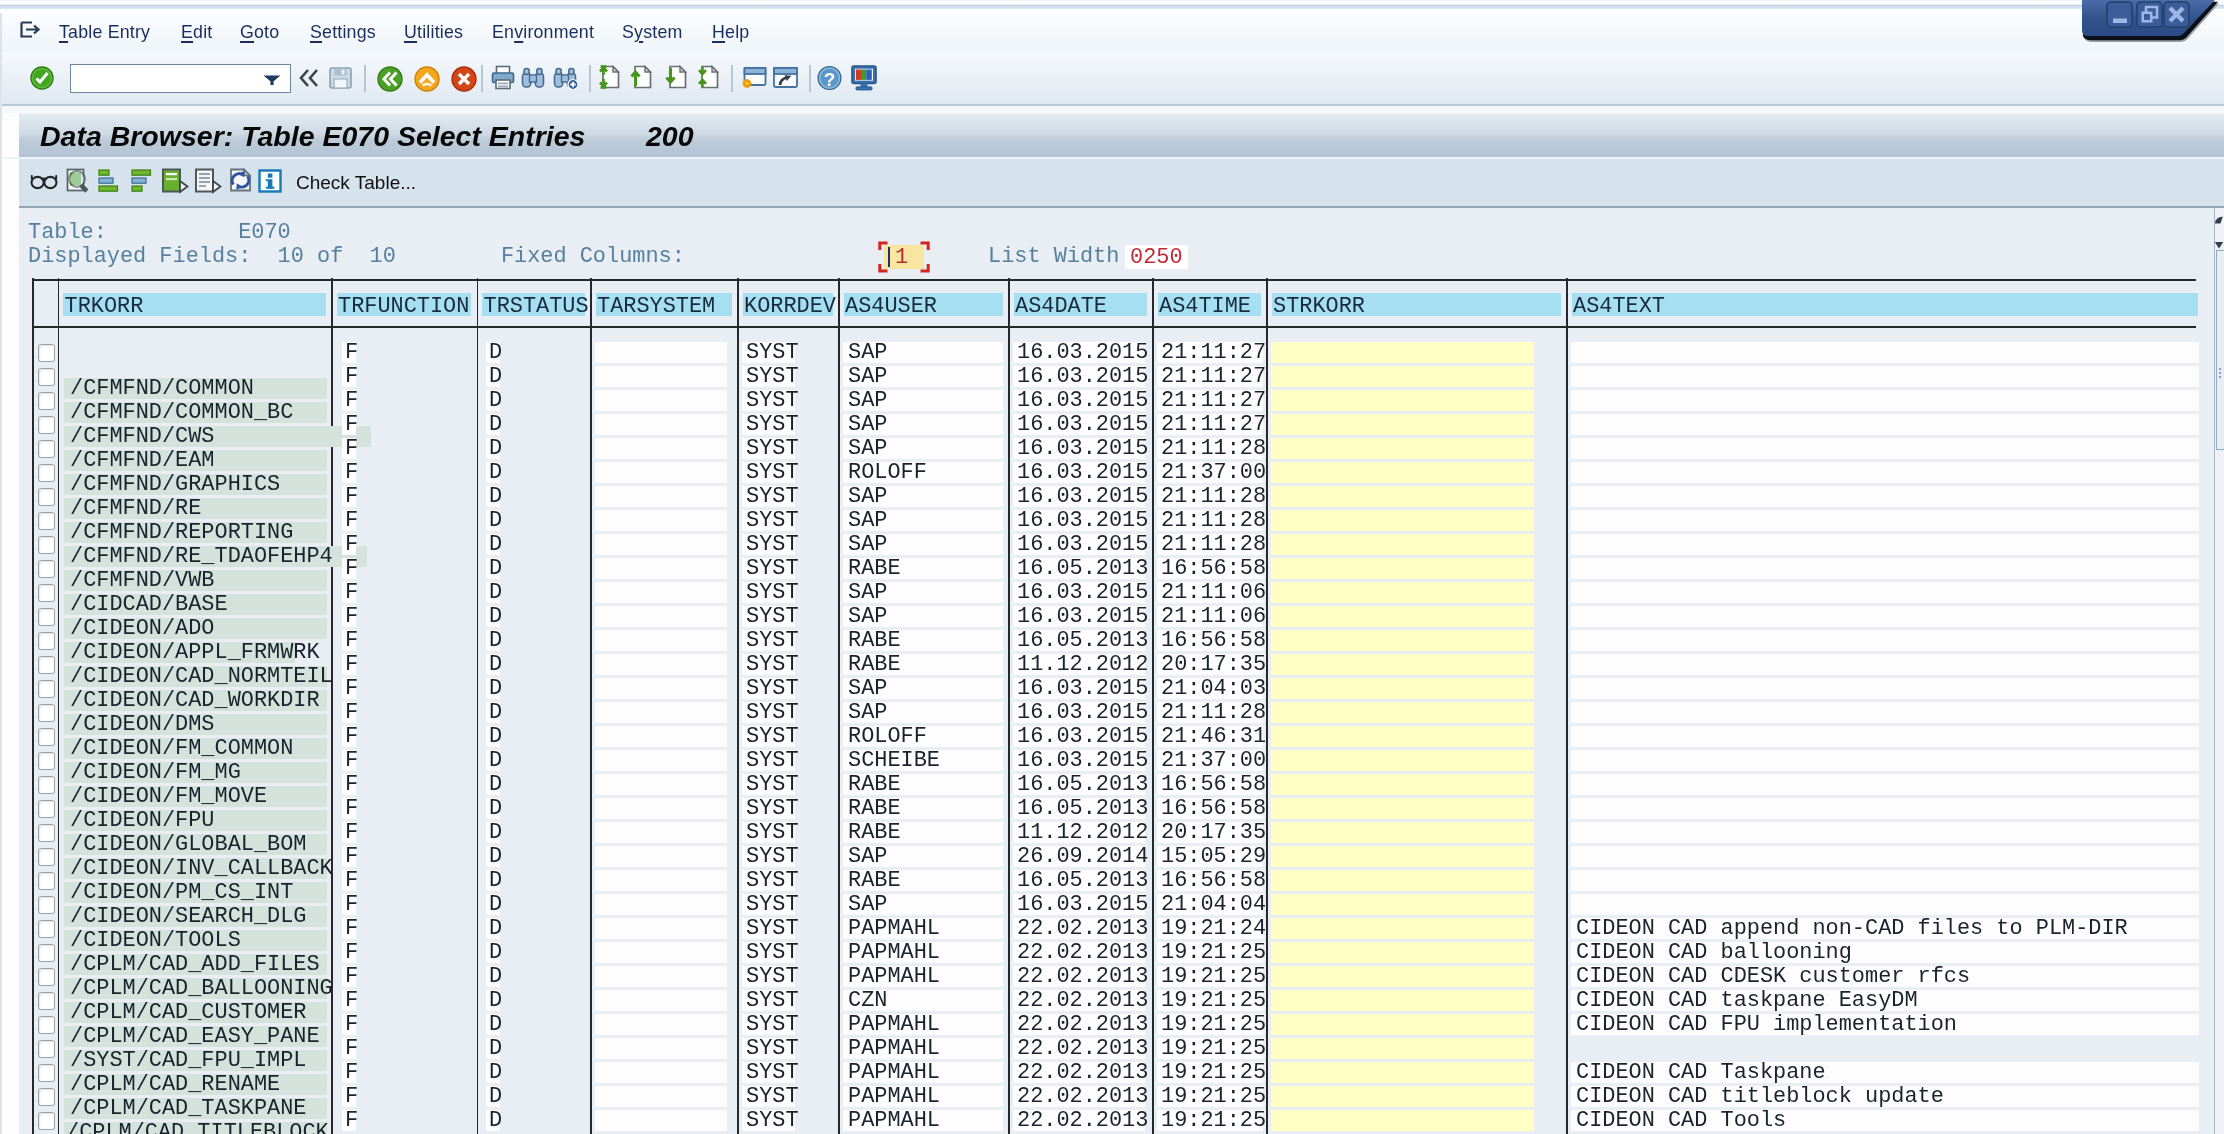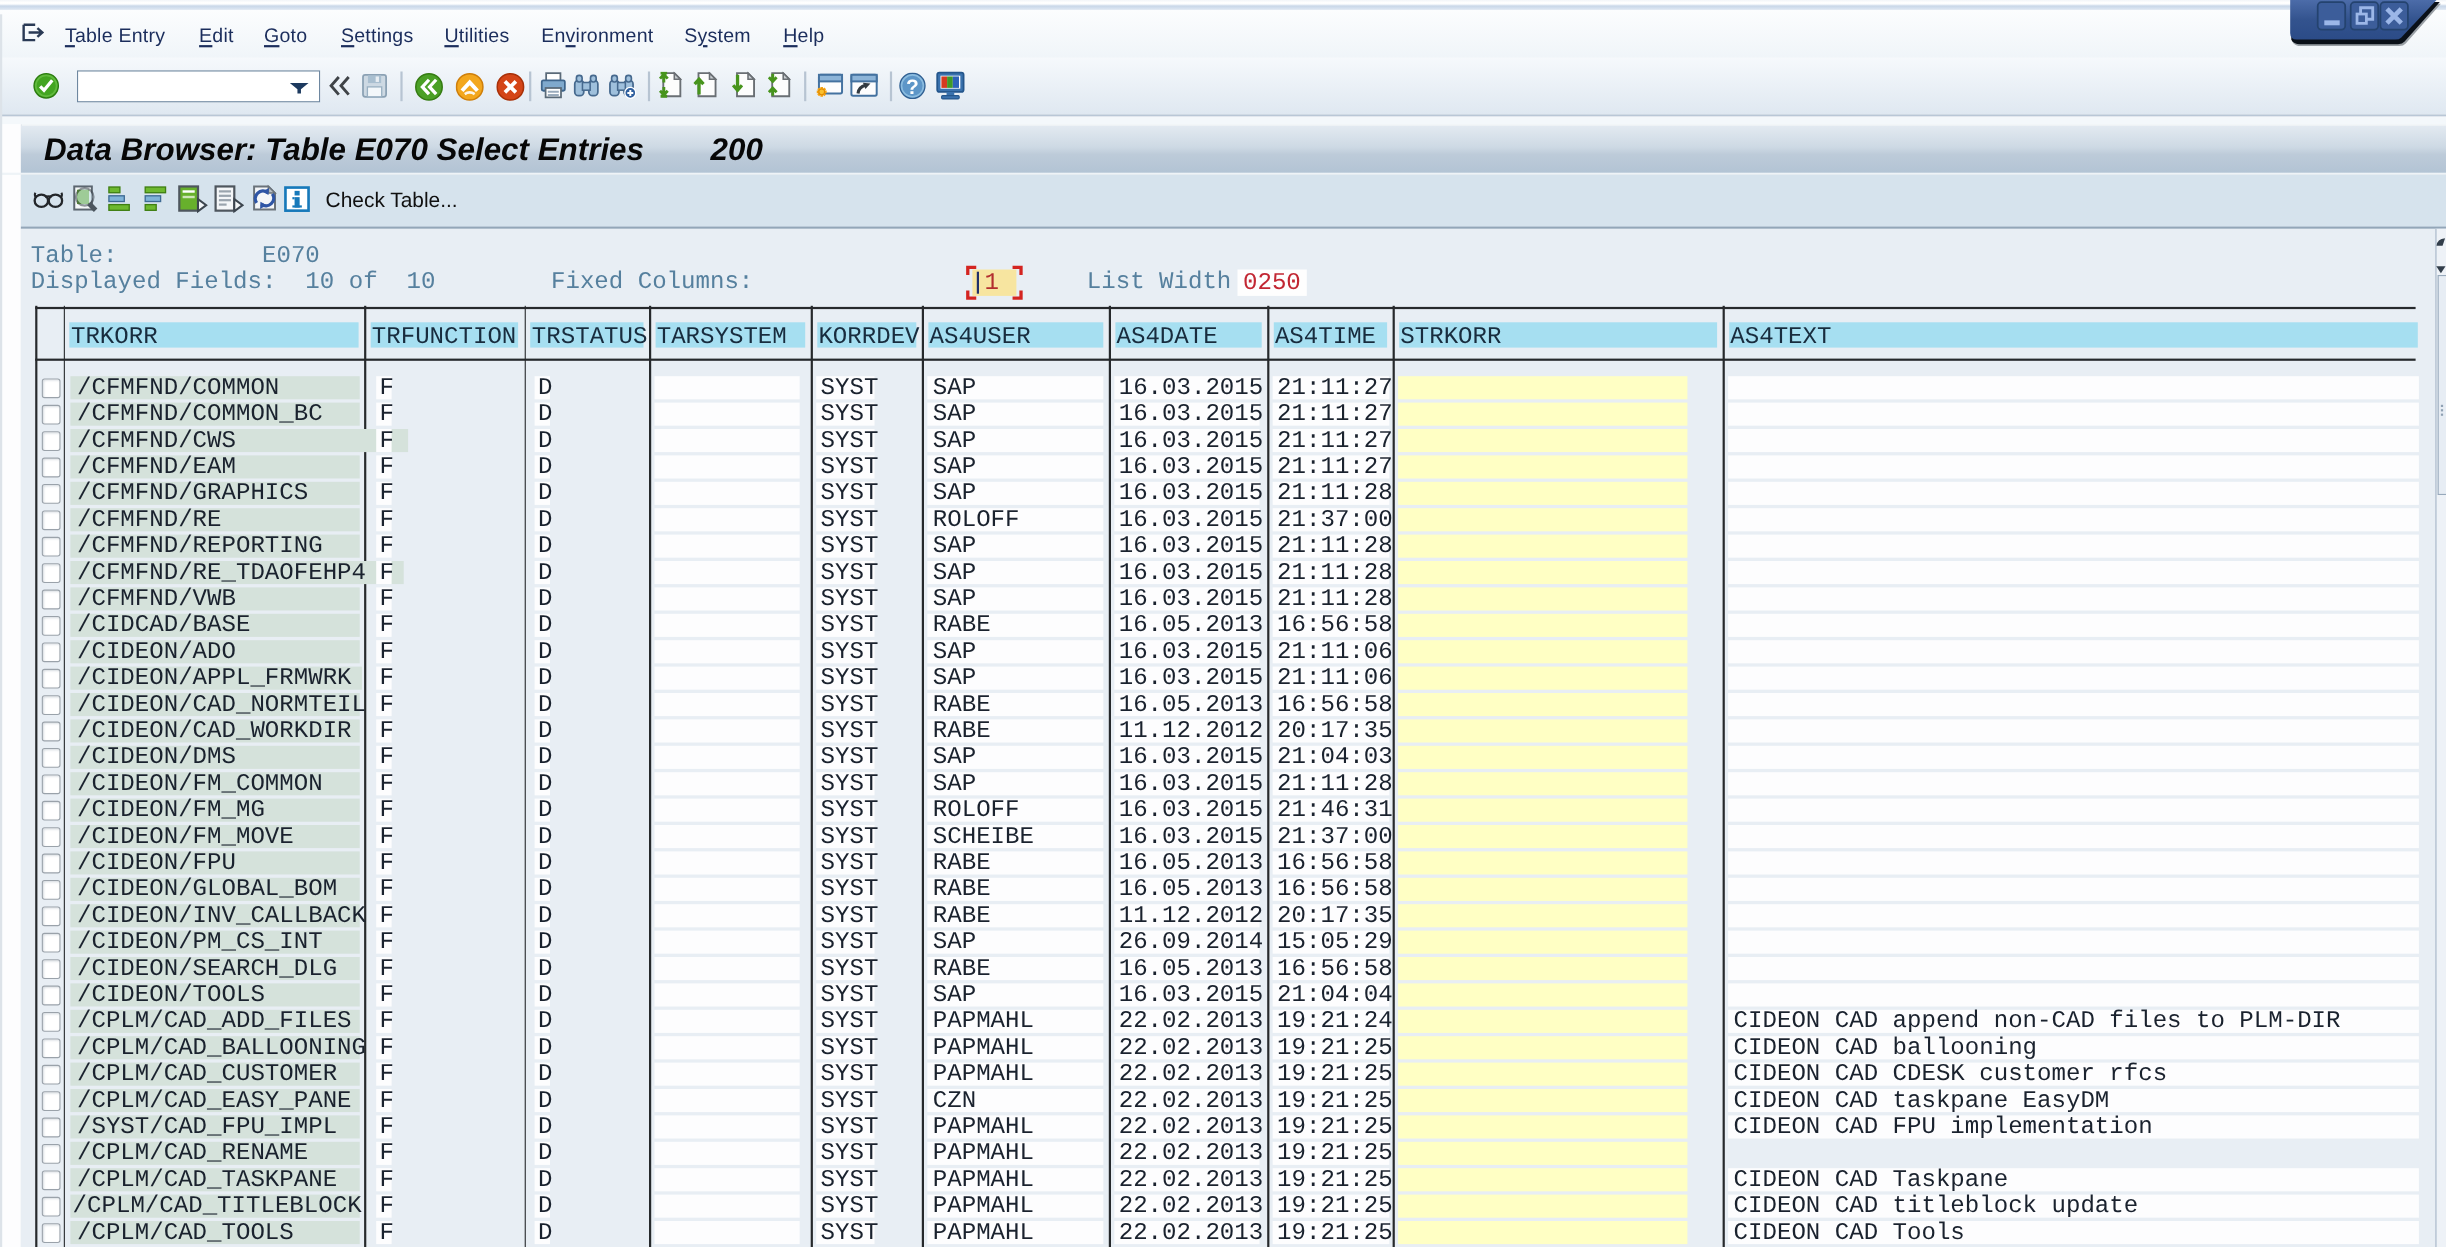--- a/index.html
+++ b/index.html
@@ -8,21 +8,21 @@
 .abs{position:absolute;}
 .mono{font-family:"Liberation Mono",monospace;font-size:21.9px;white-space:pre;}
 .mitem{position:absolute;top:22px;font-size:17.8px;color:#1b2d5c;letter-spacing:0.2px;}
 .mitem u{text-decoration-thickness:1.5px;text-underline-offset:2.5px;}
 .sep{position:absolute;top:65px;width:2px;height:27px;background:#b7c4d2;}
 .vline{position:absolute;width:1.8px;background:#26292c;top:278px;height:856px;}
 .hl{position:absolute;height:23.5px;top:292.5px;background:#a6dff1;}
 .hdtxt{position:absolute;top:294px;color:#182c3e;}
 .row{position:absolute;left:0;width:2224px;height:24px;}
 .f{position:absolute;top:1px;height:21px;background:#fdfdfe;line-height:21.5px;color:#1a222e;}
-.fk{background:#d5e2db;}
+.fk{background:#d5e2db;margin-top:36px;}
 .fy{background:#ffffc4;}
 .cb{position:absolute;left:37.5px;top:2.5px;width:15.5px;height:16.5px;background:#fff;
  border:1.3px solid #9aa2aa;border-radius:2.5px;box-shadow:inset 1px 1px 2px #d8dde2;}
 .info{color:#56809e;}
 </style></head><body>
 <div id="scr">
 <div class="abs" style="left:0;top:0;width:2224px;height:13px;background:linear-gradient(#f2f5f8 0%,#ffffff 18%,#fcfdfe 28%,#c9d7e8 42%,#d3dfee 55%,#e6edf5 75%,#f2f6fa 100%);"></div>
 <div class="abs" style="left:0;top:9px;width:2224px;height:43px;background:linear-gradient(#fcfdfe,#f0f5f9);border-bottom:1px solid #e2e9f0;"></div>
 <svg class="abs" style="left:19px;top:20px" width="24" height="20" viewBox="0 0 24 20">
 <path d="M2.5,2.5 H13 M2.5,2.5 V16.5 H13" fill="none" stroke="#2a3a55" stroke-width="2.2"></path>
@@ -390,21 +390,21 @@
       <div class="f mono" style="left:595px;width:132px"></div>
       <div class="f mono" style="left:742px;width:53px"><span style="padding-left:4px">SYST</span></div>
       <div class="f mono" style="left:843px;width:160px"><span style="padding-left:5px">SAP</span></div>
       <div class="f mono" style="left:1013px;width:132px"><span style="padding-left:4px">16.03.2015</span></div>
       <div class="f mono" style="left:1157px;width:106px"><span style="padding-left:4px">21:11:06</span></div>
       <div class="f fy mono" style="left:1271px;width:263px"></div>
       <div class="f mono" style="left:1571px;width:628px"></div>
     </div>
 <div class="row" style="top:605px">
       <span class="cb"></span>
-      <div class="f fk mono" style="left:64px;width:265px"><span style="padding-left:6px">/CIDEON/APPL_FRMWRK</span></div>
+      <div class="f fk mono" style="left:64px;width:231px"><span style="padding-left:6px">/CIDEON/APPL_FRMWRK</span></div>
       <div class="f mono" style="left:342px;width:14px"><span style="padding-left:3px">F</span></div>
       <div class="f mono" style="left:486px;width:14px"><span style="padding-left:3px">D</span></div>
       <div class="f mono" style="left:595px;width:132px"></div>
       <div class="f mono" style="left:742px;width:53px"><span style="padding-left:4px">SYST</span></div>
       <div class="f mono" style="left:843px;width:160px"><span style="padding-left:5px">SAP</span></div>
       <div class="f mono" style="left:1013px;width:132px"><span style="padding-left:4px">16.03.2015</span></div>
       <div class="f mono" style="left:1157px;width:106px"><span style="padding-left:4px">21:11:06</span></div>
       <div class="f fy mono" style="left:1271px;width:263px"></div>
       <div class="f mono" style="left:1571px;width:628px"></div>
     </div>

